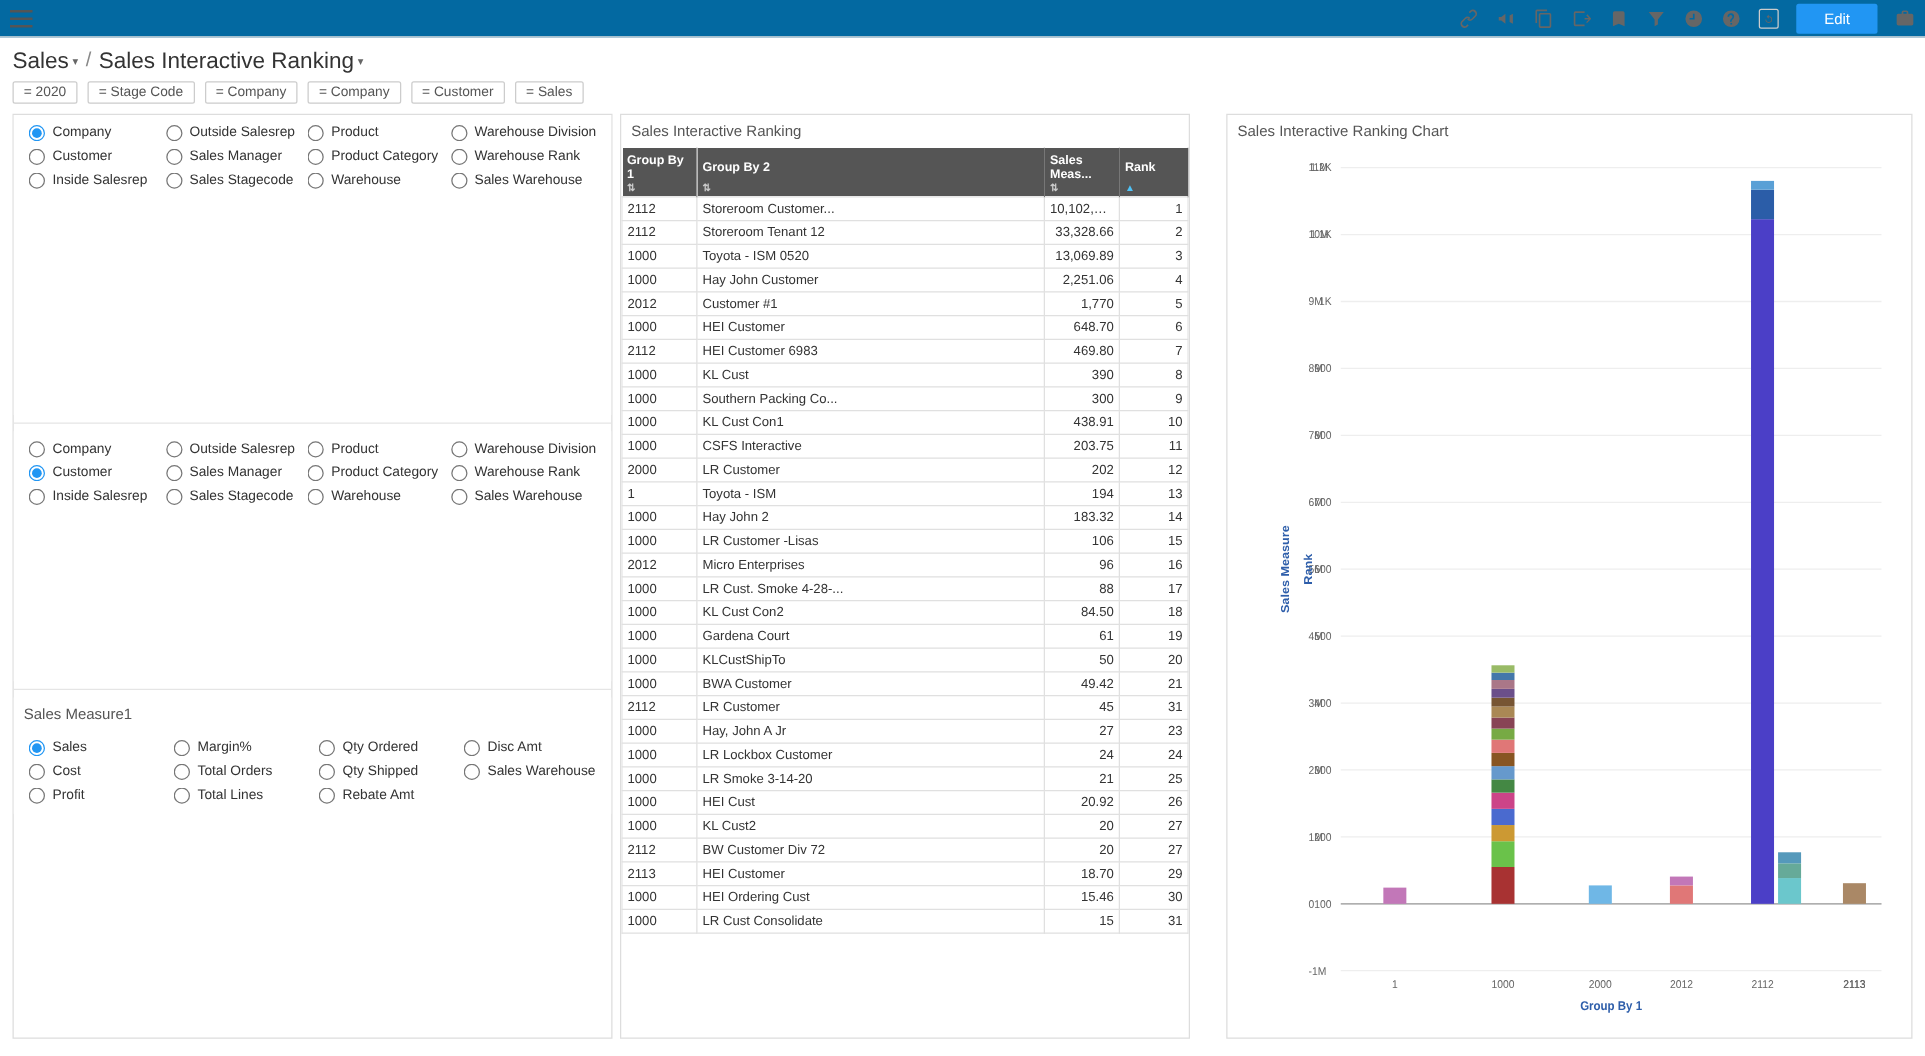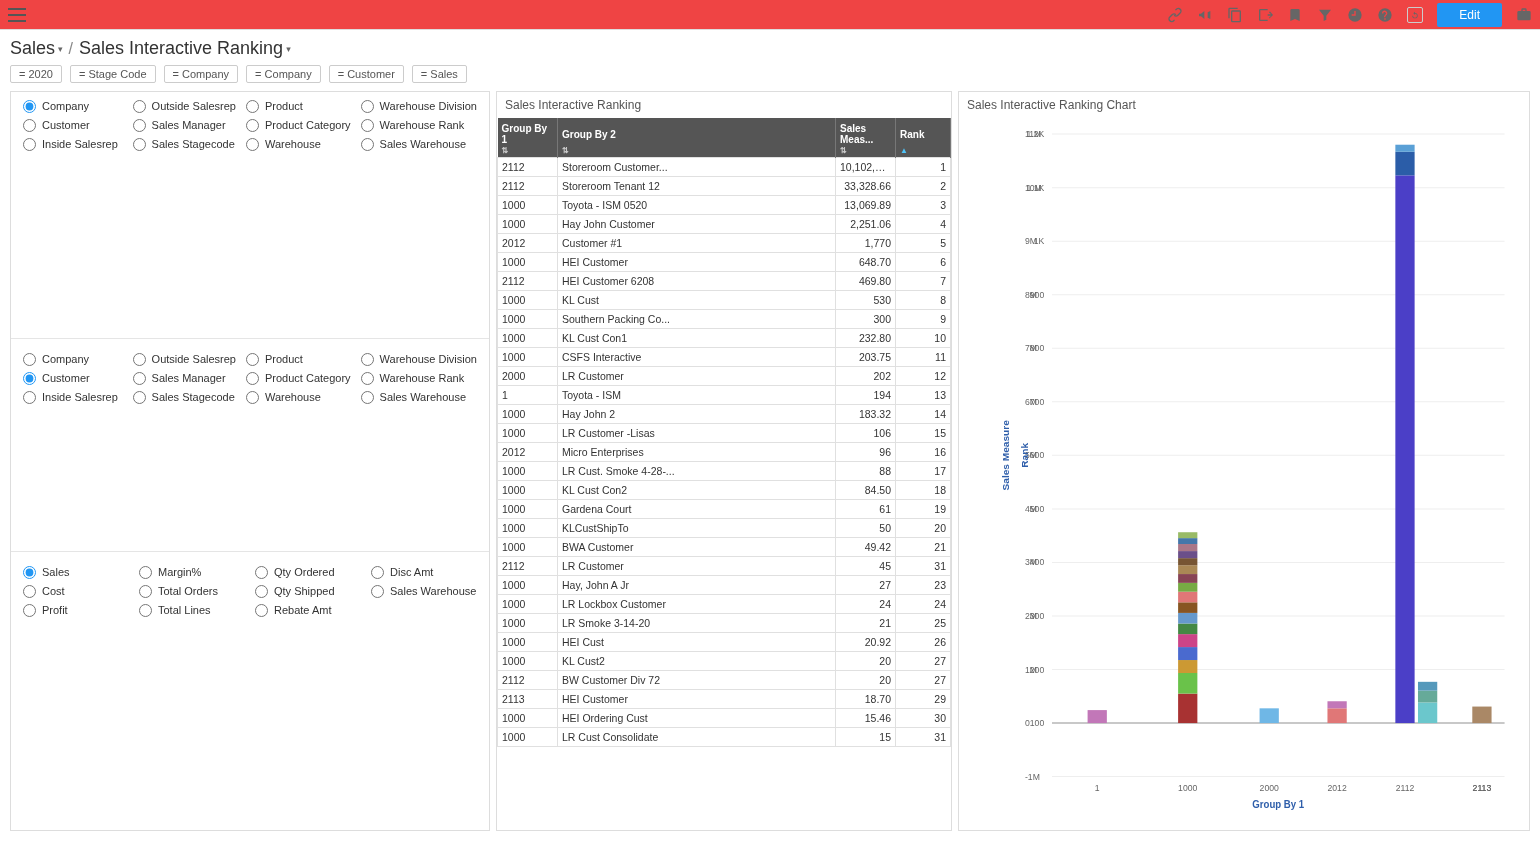--- a/index.html
+++ b/index.html
@@ -1,19 +1,19 @@
 <!DOCTYPE html>
 <html><head>
 <meta charset="utf-8">
 <style>
   * { box-sizing: border-box; }
   html, body { margin: 0; padding: 0; font-family: Arial, Helvetica, sans-serif; font-size: 12px; color: #333; background: #fff; }
   
   
-  .topbar { height: 30px; border-bottom: 1px solid #ddd; background: #ef4444; display: flex; align-items: center; justify-content: space-between; padding: 0 8px; }
+  .topbar { height: 30px; border-bottom: 1px solid #ddd; background: #0369a1; display: flex; align-items: center; justify-content: space-between; padding: 0 8px; }
   .topbar-left { display: flex; align-items: center; }
   .hamburger { width: 18px; height: 14px; display: flex; flex-direction: column; justify-content: space-between; cursor: pointer; }
   .hamburger span { height: 2px; background: #555; display: block; }
   .topbar-right { display: flex; align-items: center; gap: 14px; }
   .topbar-icon { width: 16px; height: 16px; color: #666; cursor: pointer; display: inline-flex; align-items: center; justify-content: center; }
   .topbar-icon svg { width: 16px; height: 16px; fill: currentColor; }
   .edit-btn { background: #2196f3; color: #fff; border: none; padding: 5px 22px; border-radius: 2px; font-size: 12px; cursor: pointer; }
   
   
   .breadcrumb-bar { padding: 8px 10px 4px 10px; display: flex; align-items: center; gap: 6px; }
@@ -47,21 +47,21 @@
   table.data { width: 100%; border-collapse: collapse; table-layout: fixed; }
   table.data thead th { background: #555; color: #fff; font-size: 10px; font-weight: bold; text-align: left; padding: 5px 4px 12px 4px; position: sticky; top: 0; border-right: 1px solid #777; }
   .sort-ind { font-size: 8px; color: #ccc; position: absolute; bottom: 2px; left: 4px; }
   .sort-ind.active { color: #4fc3f7; }
   table.data thead th { position: sticky; top: 0; }
   table.data th { position: relative; }
   table.data tbody td { border: 1px solid #e0e0e0; padding: 3px 4px; font-size: 10.5px; color: #333; white-space: nowrap; overflow: hidden; text-overflow: ellipsis; }
   table.data td.num { text-align: right; }
   
   
-  .right-col { border: 1px solid #ddd; display: flex; flex-direction: column; }
+  .right-col { border: 1px solid #ddd; display: flex; flex-direction: column; margin-left: 23px; }
   .chart-area { flex: 1; position: relative; padding: 6px 10px 18px 40px; }
   .chart-svg { width: 100%; height: 100%; }
   .axis-text { font-size: 9px; fill: #666; }
   .axis-title { font-size: 10px; fill: #2e5eaa; font-weight: bold; }
   .bar-rect { stroke: none; }
 </style>
 </head>
 <body>
 
 <div class="topbar">
@@ -251,20 +251,23 @@
             <span>Warehouse</span>
           </label>
           <label class="radio-item">
             <input type="radio" name="group2" style="">
             <span>Sales Warehouse</span>
           </label>
         </div>
     </div>
     <div class="panel-divider"></div>
     <div class="panel">
+      <div class="panel-header">
+          <span>Sales Measure1</span>
+        </div>
       <div class="radio-grid" id="radio-m">
           <label class="radio-item">
             <input type="radio" name="measure" checked="" style="">
             <span>Sales</span>
           </label>
           <label class="radio-item">
             <input type="radio" name="measure" style="">
             <span>Margin%</span>
           </label>
           <label class="radio-item">
@@ -359,40 +362,40 @@
               <td class="num">5</td>
             </tr>
             <tr>
               <td>1000</td>
               <td>HEI Customer</td>
               <td class="num">648.70</td>
               <td class="num">6</td>
             </tr>
             <tr>
               <td>2112</td>
-              <td>HEI Customer 6208</td>
+              <td>HEI Customer 6983</td>
               <td class="num">469.80</td>
               <td class="num">7</td>
             </tr>
             <tr>
               <td>1000</td>
               <td>KL Cust</td>
-              <td class="num">530</td>
+              <td class="num">390</td>
               <td class="num">8</td>
             </tr>
             <tr>
               <td>1000</td>
               <td>Southern Packing Co...</td>
               <td class="num">300</td>
               <td class="num">9</td>
             </tr>
             <tr>
               <td>1000</td>
               <td>KL Cust Con1</td>
-              <td class="num">232.80</td>
+              <td class="num">438.91</td>
               <td class="num">10</td>
             </tr>
             <tr>
               <td>1000</td>
               <td>CSFS Interactive</td>
               <td class="num">203.75</td>
               <td class="num">11</td>
             </tr>
             <tr>
               <td>2000</td>

